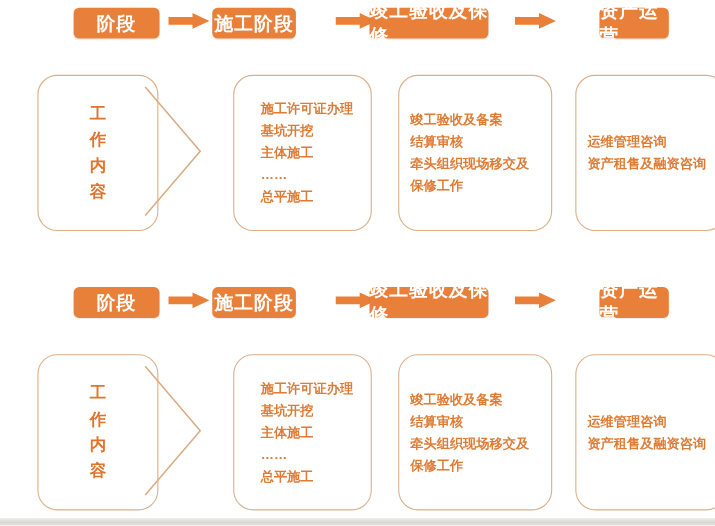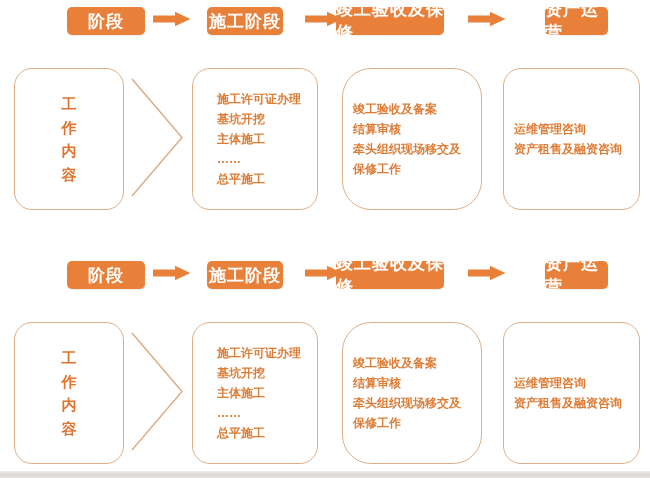--- a/index.html
+++ b/index.html
@@ -19,54 +19,54 @@
     position:absolute;top:7px;height:28px;
     background:#E8803A;
     border-radius:5px;
     color:#ffffff;
     font-size:17px;font-weight:bold;
     letter-spacing:1px;
     display:flex;align-items:center;justify-content:center;
     box-shadow:0 1px 1px rgba(0,0,0,0.08);
   }
   .stage-1{left:67px;width:78px;}
-  .stage-2{left:207px;width:76px;}
+  .stage-2{left:193px;width:76px;}
   .stage-3{left:336px;width:108px;}
   .stage-4{left:545px;width:63px;}
 
   
   .flow-arrow{position:absolute;top:11px;width:38px;height:16px;}
   .arrow-1{left:153px;}
   .arrow-2{left:305px;}
   .arrow-3{left:468px;}
   .flow-arrow svg{display:block;width:100%;height:100%;}
 
   
   .content-box{
     position:absolute;top:68px;height:142px;
     border:1px solid #DDAF88;
     border-radius:18px;
     background:#ffffff;
     box-sizing:border-box;
-    display:flex;flex-direction:column;justify-content:center;
+    display:flex;flex-direction:column;justify-content:center;margin-left:20px;
   }
   .work-box{left:14px;width:110px;align-items:center;}
   .work-label{
     width:17px;
     word-break:break-all;
     line-height:23.5px;
     font-size:15px;font-weight:bold;
     color:#E0742E;
     text-align:center;
   }
   .chevron{position:absolute;left:131px;top:78px;width:52px;height:119px;}
   .chevron svg{display:block;width:100%;height:100%;}
 
   .box-a{left:192px;width:126px;padding-left:24px;}
-  .box-b{left:342px;width:140px;padding-left:10px;border-radius:29px;}
+  .box-b{left:342px;width:140px;padding-left:10px;}
   .box-c{left:503px;width:137px;padding-left:10px;}
   .box-line{
     font-size:12px;line-height:20px;
     font-weight:600;
     color:#DE7C35;
     white-space:nowrap;
   }
 
   .bottom-strip{
     position:absolute;left:0;top:471px;width:650px;height:7px;

